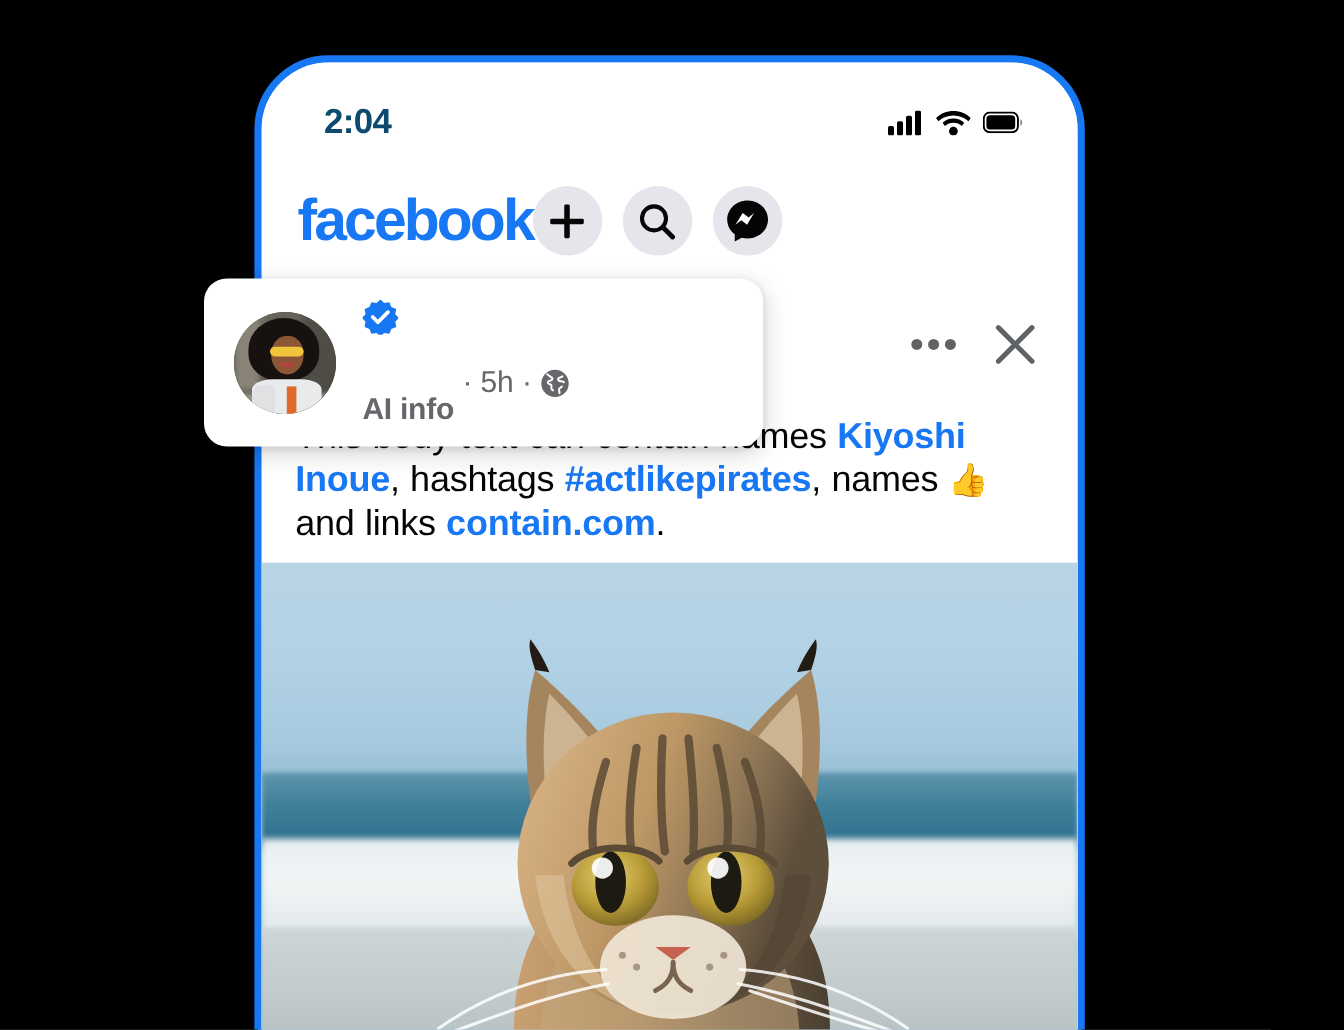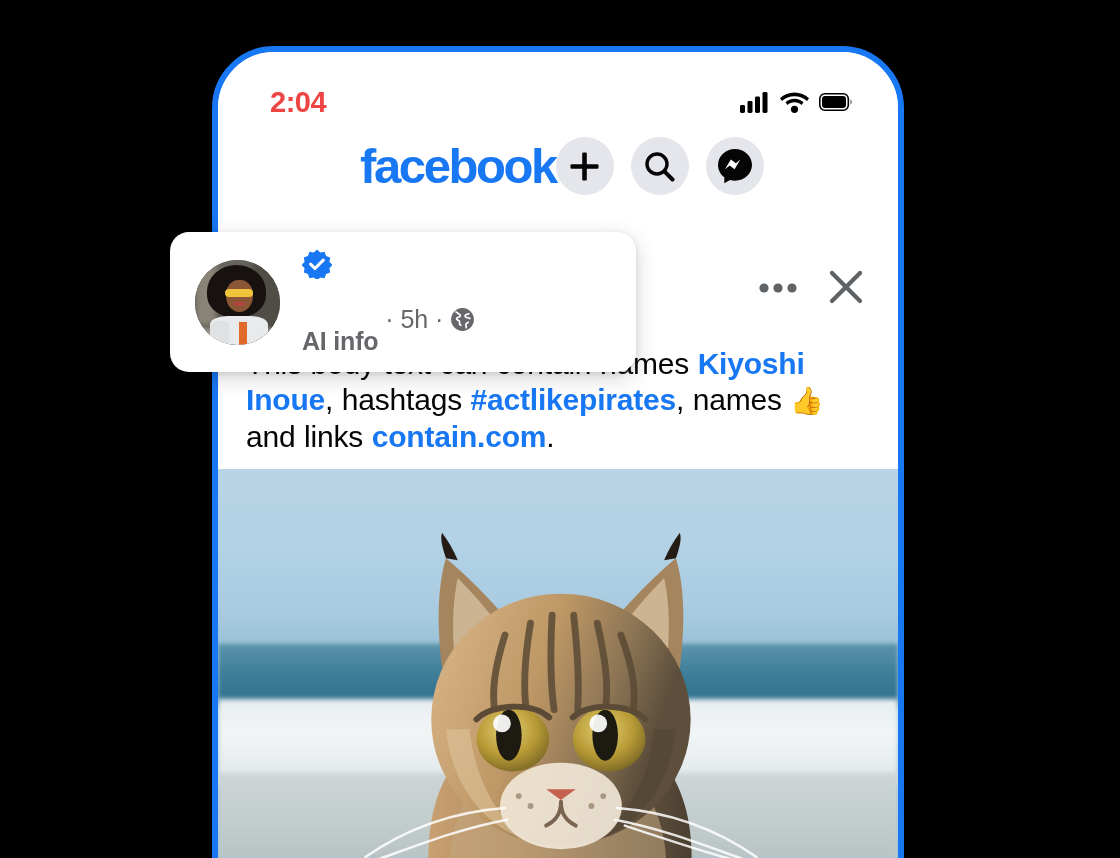--- a/index.html
+++ b/index.html
@@ -46,38 +46,38 @@
     width: 100%;
     height: 82px;
     display: flex;
     align-items: center;
     justify-content: space-between;
     padding: 18px 46px 0 52px;
   }
   .status-time {
     font-size: 29px;
     font-weight: bold;
-    color: #ef4444;
+    color: #0c4a6e;
     letter-spacing: -0.5px;
   }
   .status-icons {
     display: flex;
     align-items: center;
     gap: 10px;
   }
 
   
   .fb-header {
     position: absolute;
-    left: 0; top: 64px;
+    left: 0; top: 82px;
     width: 100%;
     height: 100px;
     display: flex;
     align-items: center;
-    justify-content: center;
+    justify-content: flex-start;
     padding: 0 22px 0 30px;
   }
   .fb-wordmark {
     font-size: 49px;
     font-weight: bold;
     color: #1877F2;
     letter-spacing: -2.4px;
     line-height: 1;
   }
   .header-actions {

